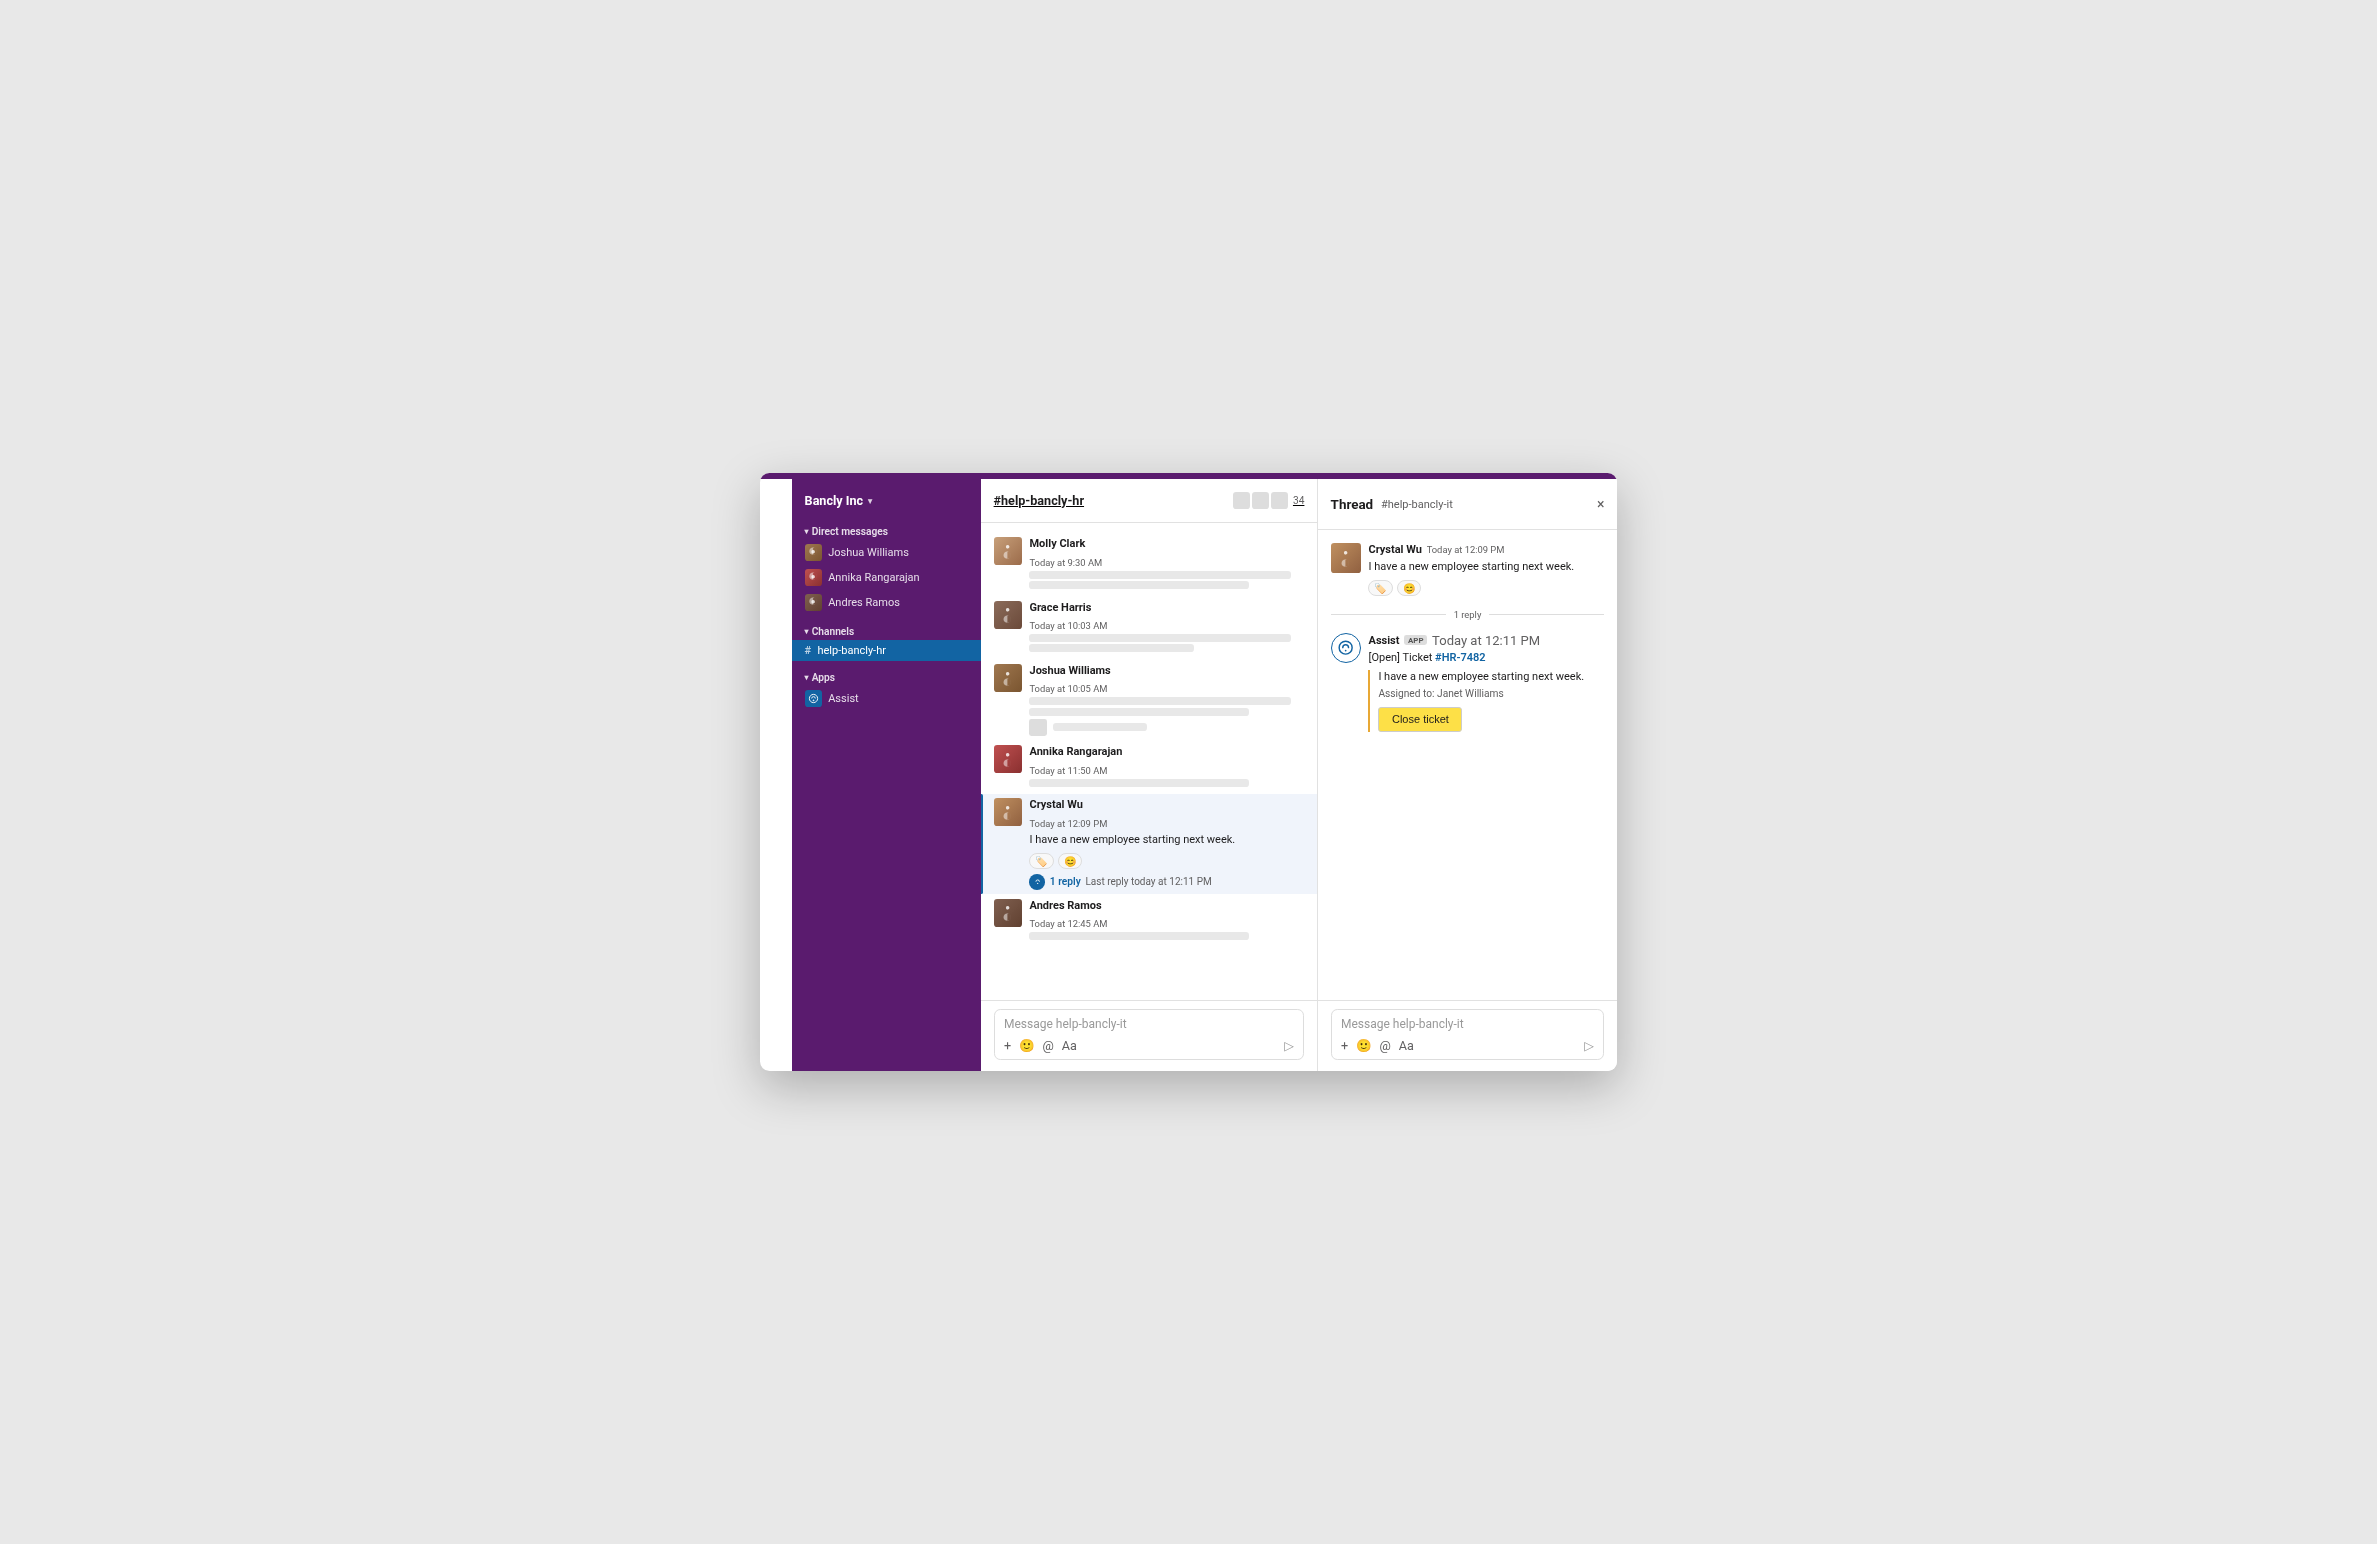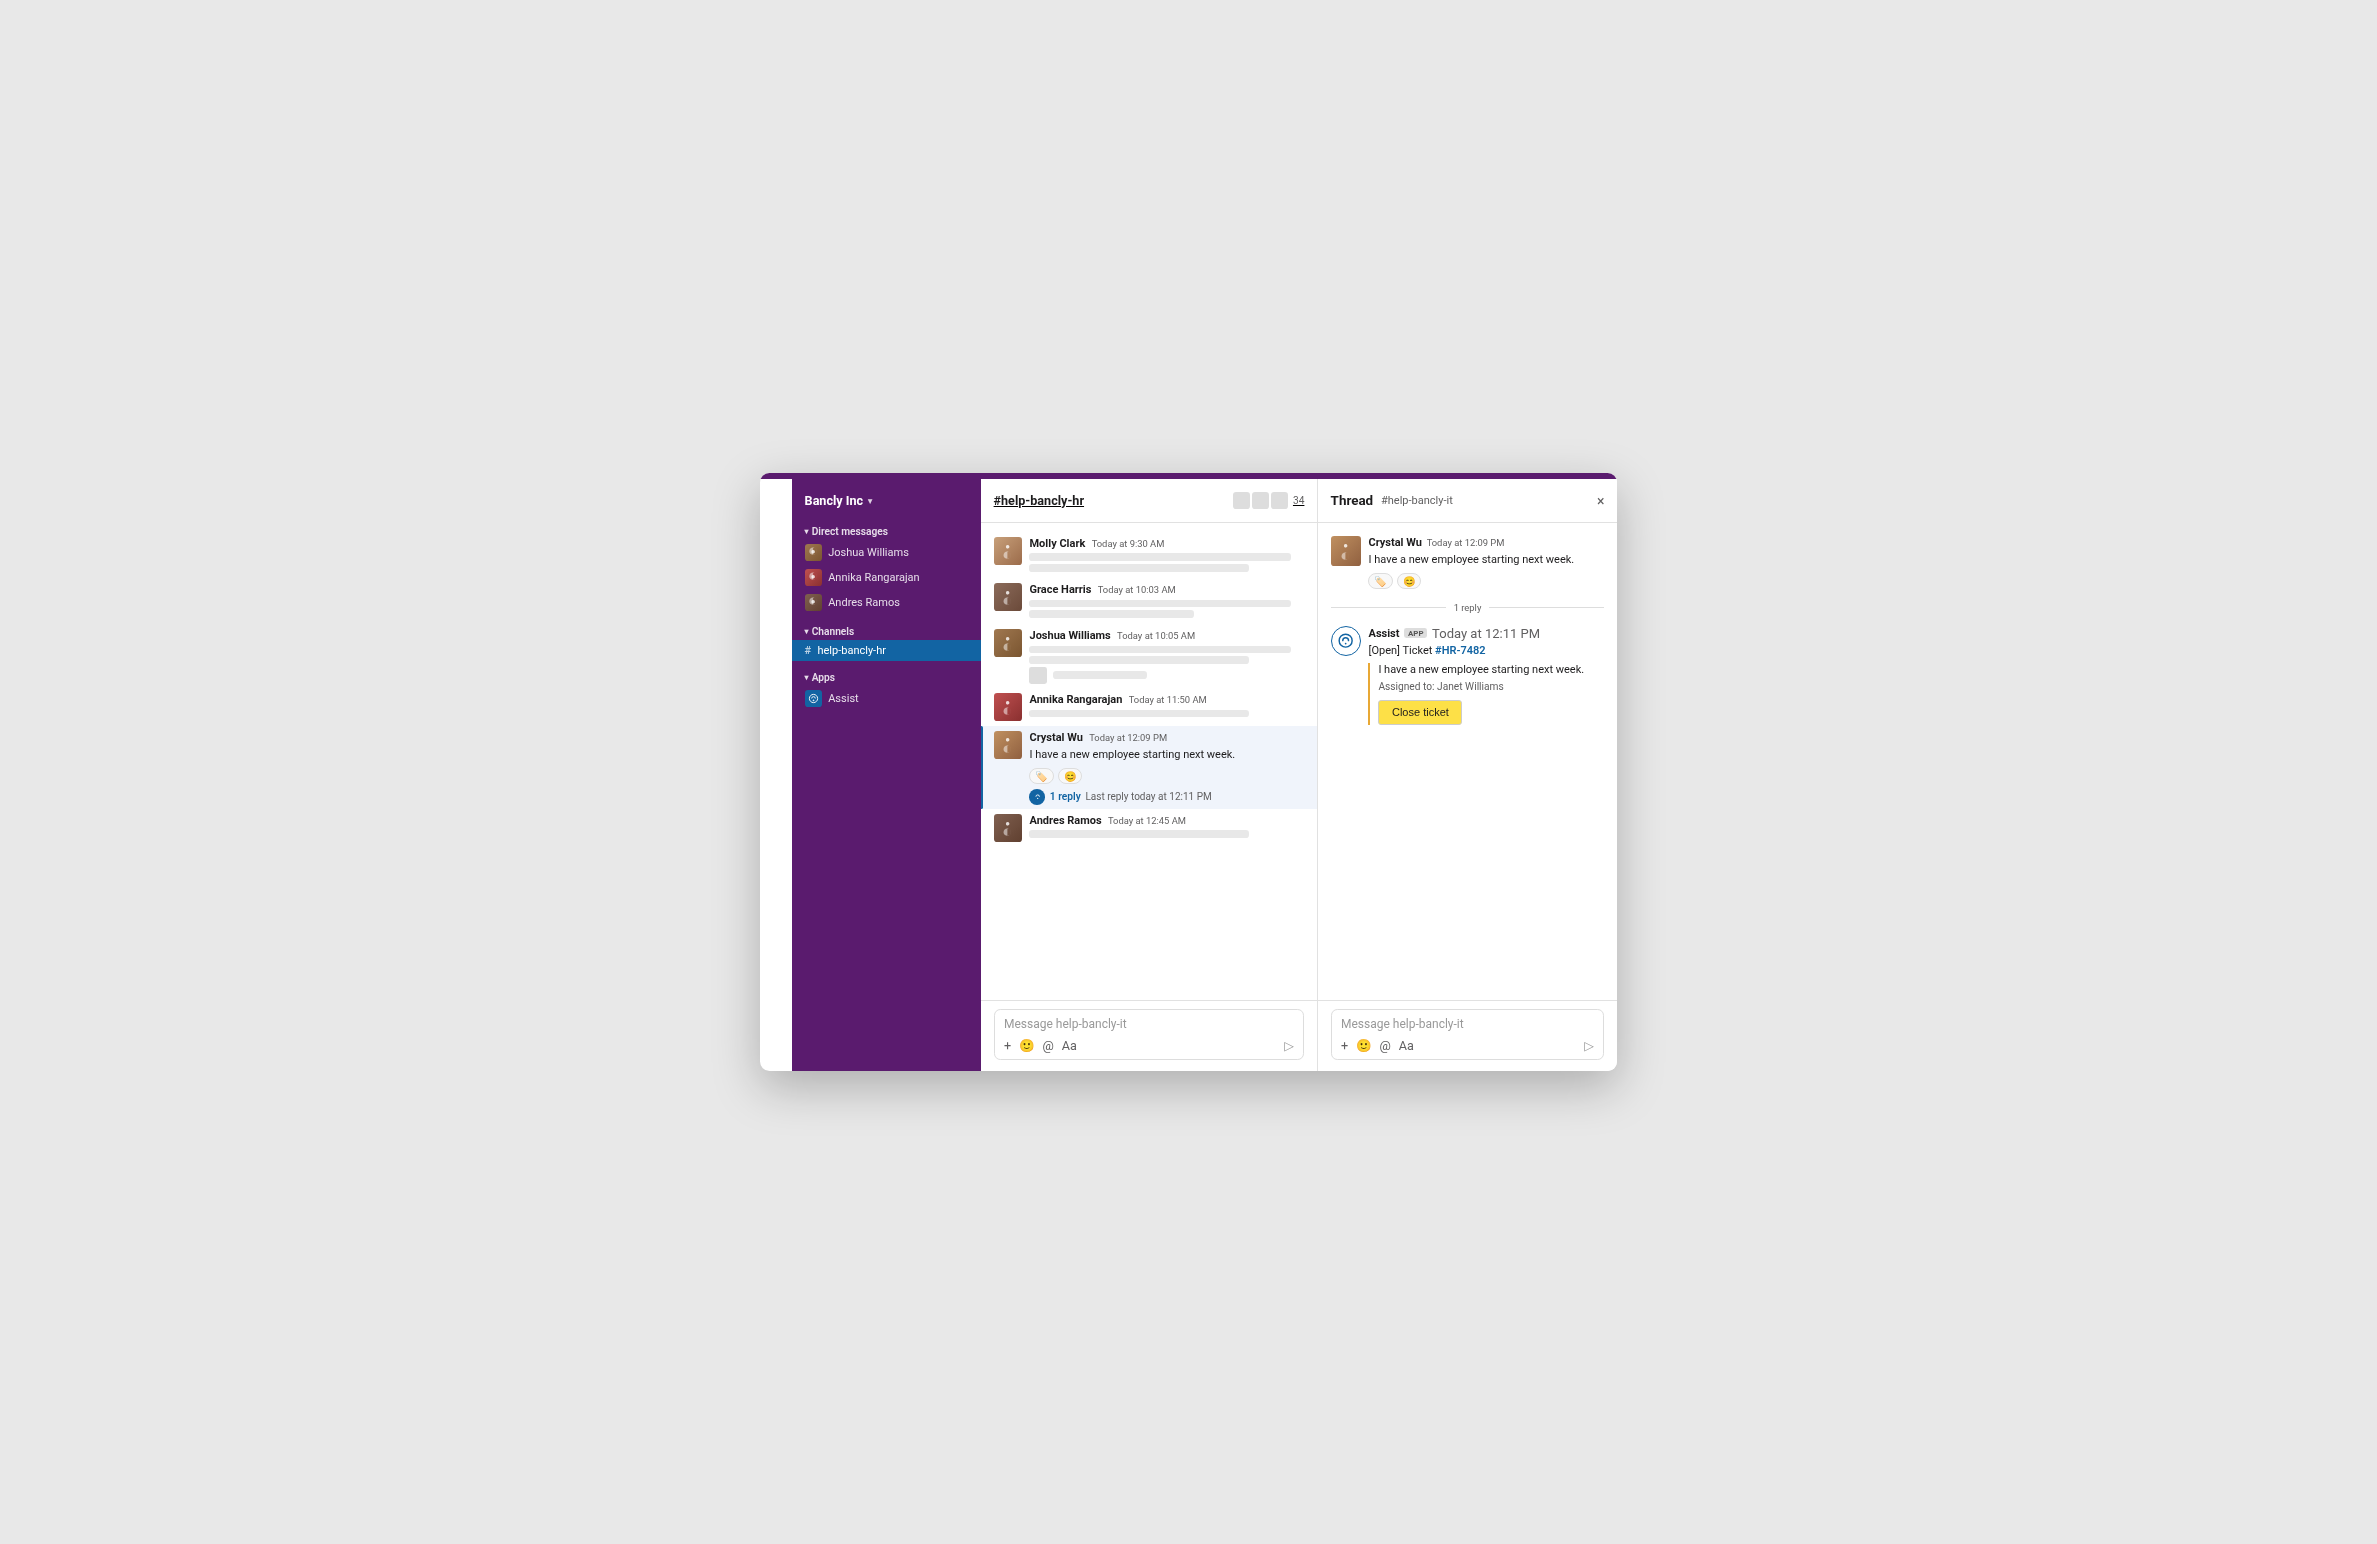--- a/index.html
+++ b/index.html
@@ -175,20 +175,21 @@
     }
     .msg-content {
       flex: 1;
       min-width: 0;
     }
     .msg-header {
       display: flex;
       align-items: baseline;
       gap: 6.3px;
       margin-bottom: 3.1px;
+      flex-direction: column;
     }
     .msg-author {
       font-size: 11px;
       font-weight: 700;
       color: #1d1c1d;
     }
     .msg-time {
       font-size: 9.4px;
       color: #616061;
     }
@@ -299,21 +300,21 @@
       width: 299px;
       flex-shrink: 0;
       display: flex;
       flex-direction: column;
       background: #fff;
     }
     .thread-header {
       display: flex;
       align-items: center;
       padding: 0 12.6px;
-      height: 44px;
+      height: 51px;
       border-bottom: 0.8px solid #e1e1e1;
       flex-shrink: 0;
       justify-content: flex-end;
     }
     .thread-title {
       font-size: 13.4px;
       font-weight: 700;
       color: #1d1c1d;
     }
     .thread-channel {

